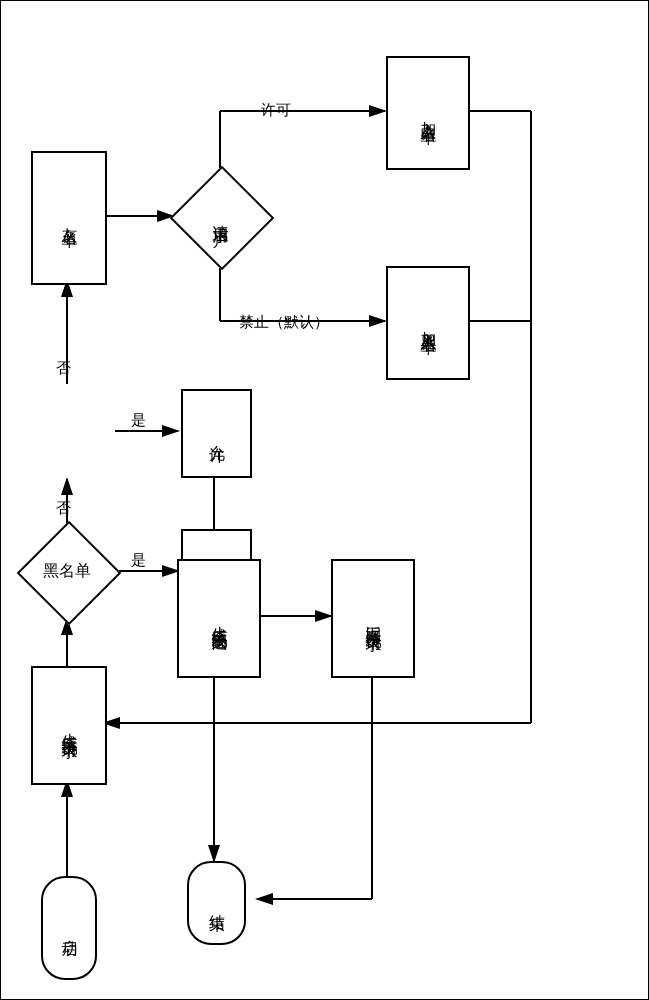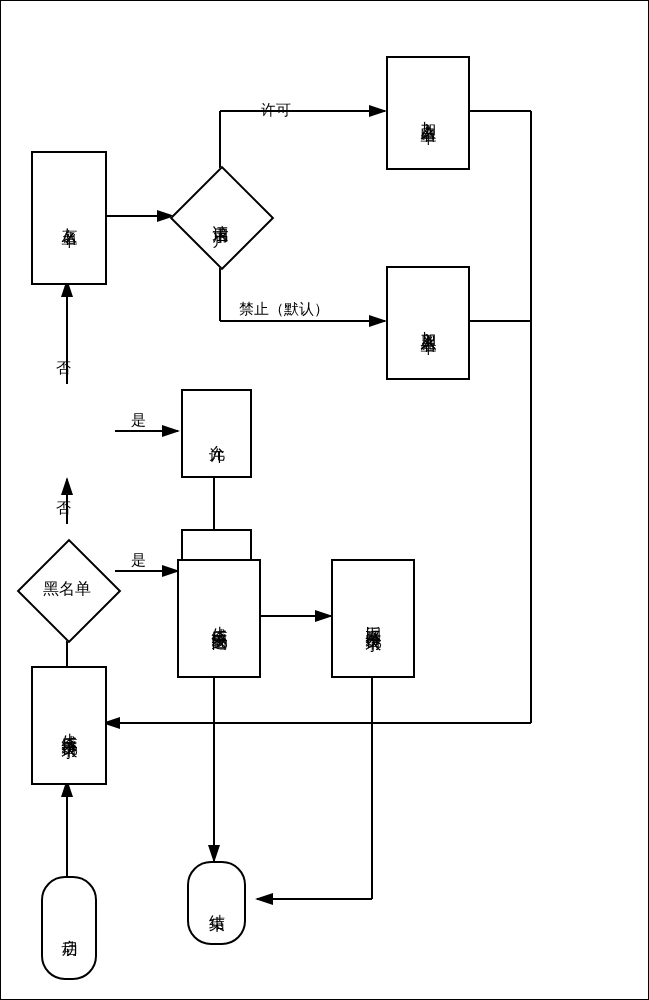--- a/index.html
+++ b/index.html
@@ -111,40 +111,40 @@
   </svg>
 
   <div class="abs terminator" style="left:40px; top:875px; width:52px; height:100px;">
     <span class="vtext">启动</span>
   </div>
 
   <div class="abs box" style="left:30px; top:665px; width:72px; height:115px;">
     <span class="vtext">生成系统请求</span>
   </div>
 
-  <div class="abs diamond-wrap" style="left:31px; top:553px; width:70px; height:70px;">
+  <div class="abs diamond-wrap" style="left:31px; top:535px; width:70px; height:70px;">
     <div class="diamond"></div>
     <span class="diamond-label-h">黑名单</span>
   </div>
   <span class="abs edge-label" style="left:55px; top:498px;">否</span>
   <span class="abs edge-label" style="left:130px; top:550px;">是</span>
 
   <span class="abs edge-label" style="left:55px; top:358px;">否</span>
   <span class="abs edge-label" style="left:130px; top:410px;">是</span>
 
   <div class="abs box" style="left:30px; top:150px; width:72px; height:130px;">
     <span class="vtext">灰名单</span>
   </div>
 
   <div class="abs diamond-wrap" style="left:184px; top:180px; width:70px; height:70px;">
     <div class="diamond"></div>
     <span class="diamond-label-v vtext">请求用户</span>
   </div>
   <span class="abs edge-label" style="left:260px; top:100px;">许可</span>
-  <span class="abs edge-label" style="left:238px; top:299px;">禁止（默认）</span>
+  <span class="abs edge-label" style="left:238px; top:312px;">禁止（默认）</span>
 
   <div class="abs box" style="left:180px; top:388px; width:67px; height:85px;">
     <span class="vtext">允许</span>
   </div>
 
   <div class="abs box" style="left:180px; top:528px; width:67px; height:85px;">
     <span class="vtext">禁止</span>
   </div>
 
   <div class="abs box" style="left:385px; top:55px; width:80px; height:110px;">

